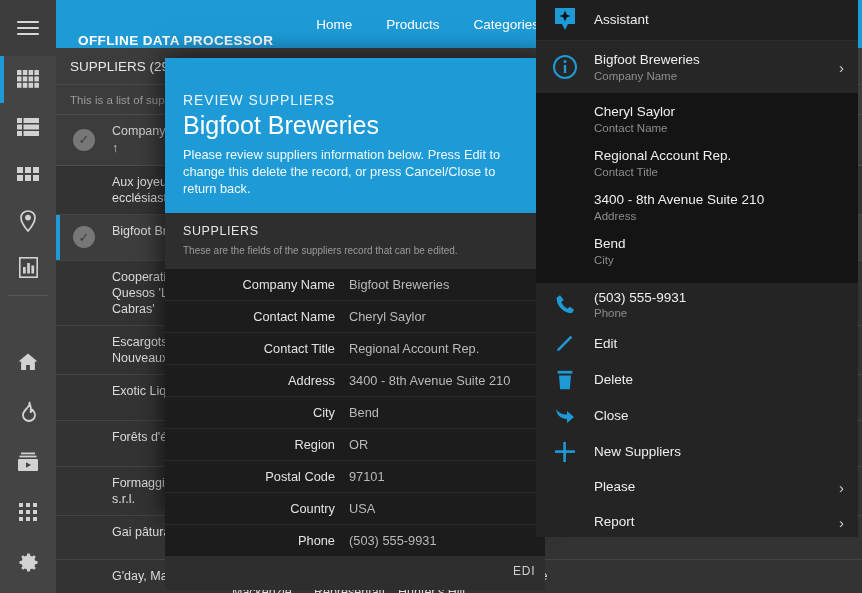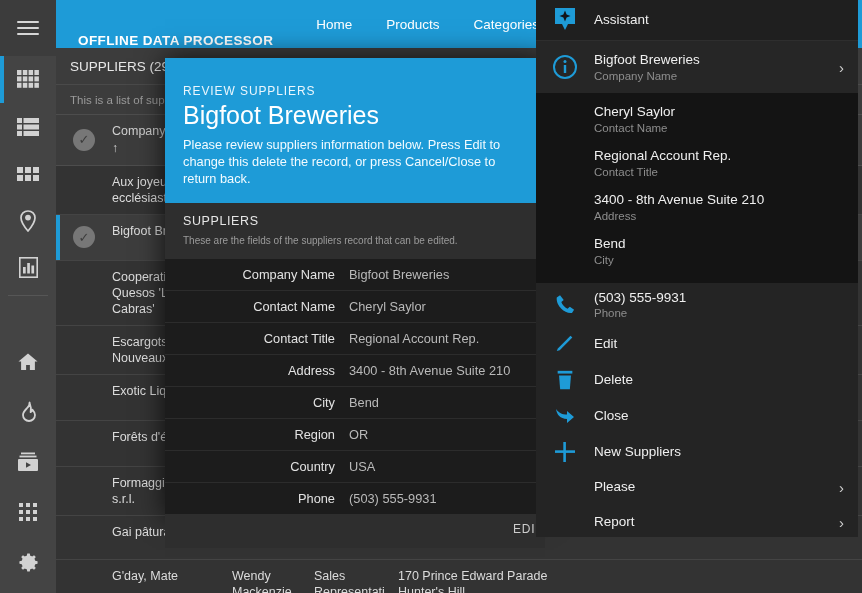--- a/index.html
+++ b/index.html
@@ -93,21 +93,21 @@
   .c3 { width: 84px; }
   .c4 { width: 200px; }
 
   
   .modal {
     position: absolute; left: 165px; top: 58px; width: 380px; height: 460px;
     background: #1c1c1c; z-index: 40;
     box-shadow: 0 0 26px rgba(0,0,0,.75);
   }
   .modal-hdr { background: #1e9bd7; padding: 26px 18px 16px 18px; }
-  .modal-kicker { color: #eaf6fd; font-size: 12px; letter-spacing: .9px; }
+  .modal-kicker { color: #eaf6fd; font-size: 14px; letter-spacing: .9px; margin-top: 8px; }
   .modal-title { color: #ffffff; font-size: 25px; font-weight: normal; margin: 4px 0 6px 0; line-height: 1.1; }
   .modal-desc { color: #f2fbff; font-size: 12.8px; line-height: 1.35; }
   .modal-section {
     background: #2e2e2e; padding: 11px 18px 13px 18px;
   }
   .ms-title { color: #e6e6e6; font-size: 12.5px; letter-spacing: .6px; }
   .ms-sub { color: #9b9b9b; font-size: 10px; margin-top: 7px; }
 
   .fields { background: #1c1c1c; }
   .field-row { display: flex; border-bottom: 1px solid #2c2c2c; padding: 8px 0; }
@@ -396,20 +396,24 @@
     </div>
     <div class="field-row">
       <div class="f-label">City</div>
       <div class="f-value">Bend</div>
     </div>
     <div class="field-row">
       <div class="f-label">Region</div>
       <div class="f-value">OR</div>
     </div>
     <div class="field-row">
+      <div class="f-label">Postal Code</div>
+      <div class="f-value">97101</div>
+    </div>
+    <div class="field-row">
       <div class="f-label">Country</div>
       <div class="f-value">USA</div>
     </div>
     <div class="field-row" style="border-bottom:none">
       <div class="f-label">Phone</div>
       <div class="f-value">(503) 555-9931</div>
     </div>
   </div>
   <div class="modal-foot">
     <div class="foot-btn">EDIT</div>

